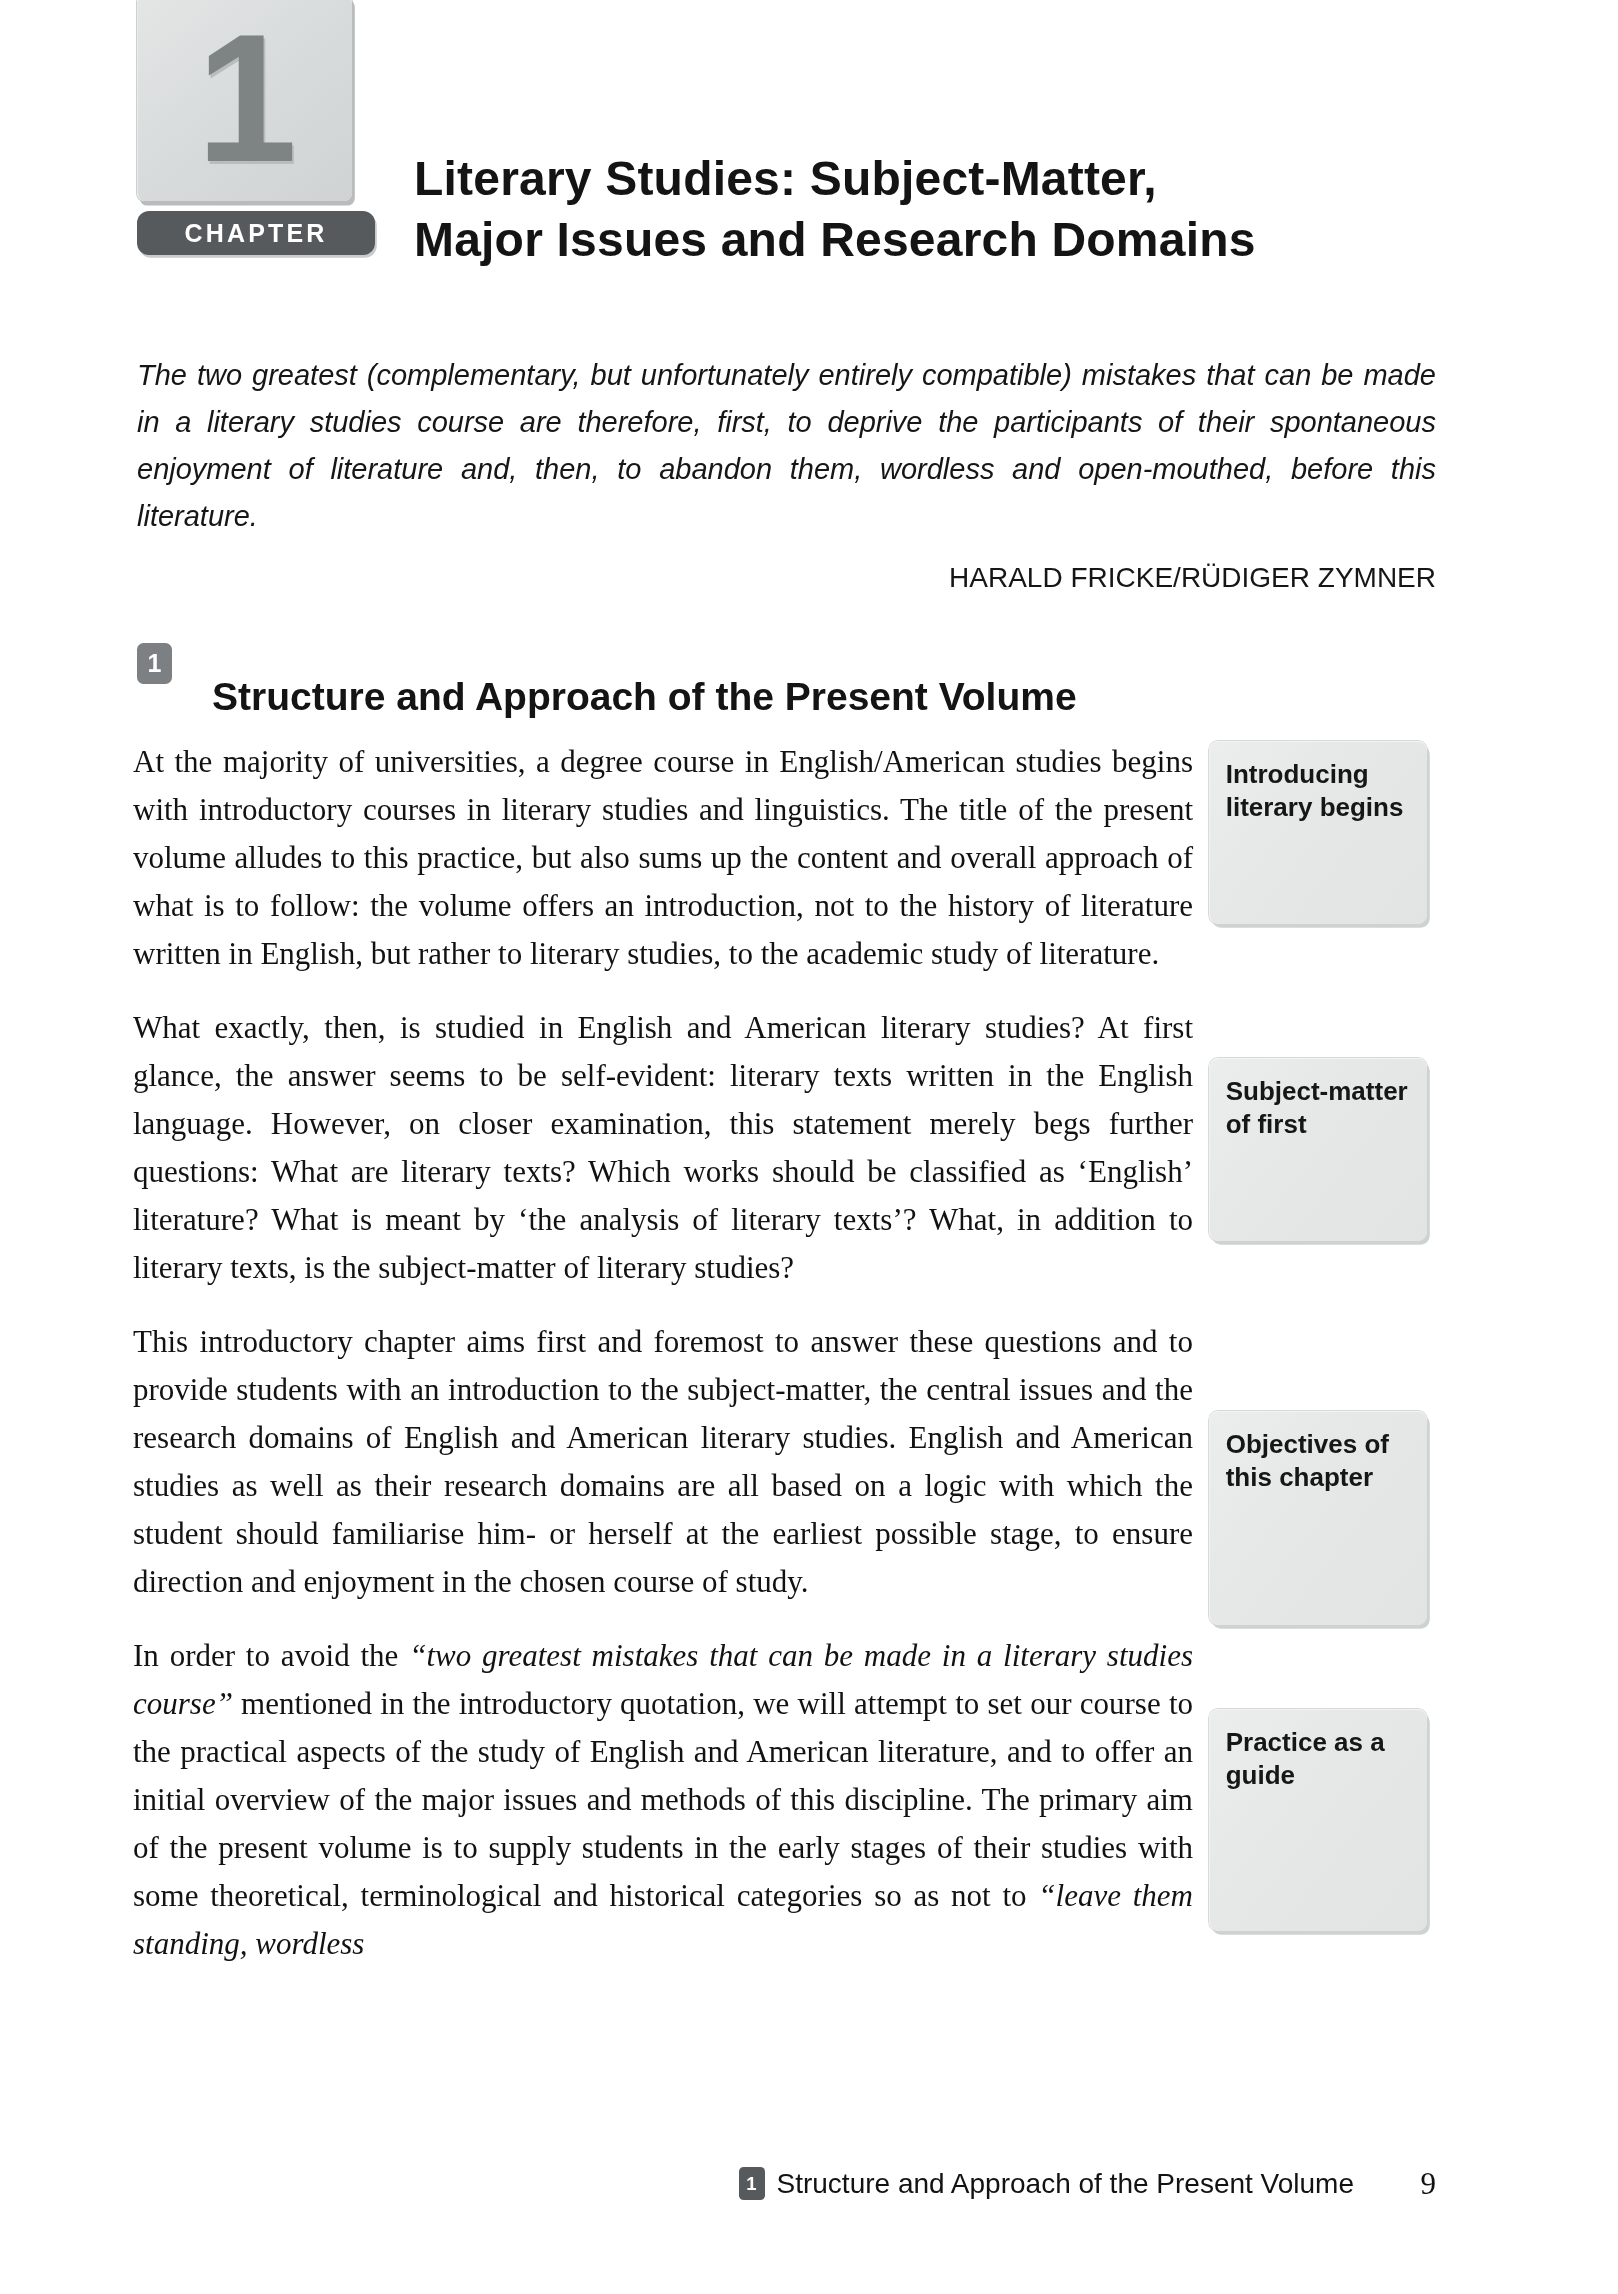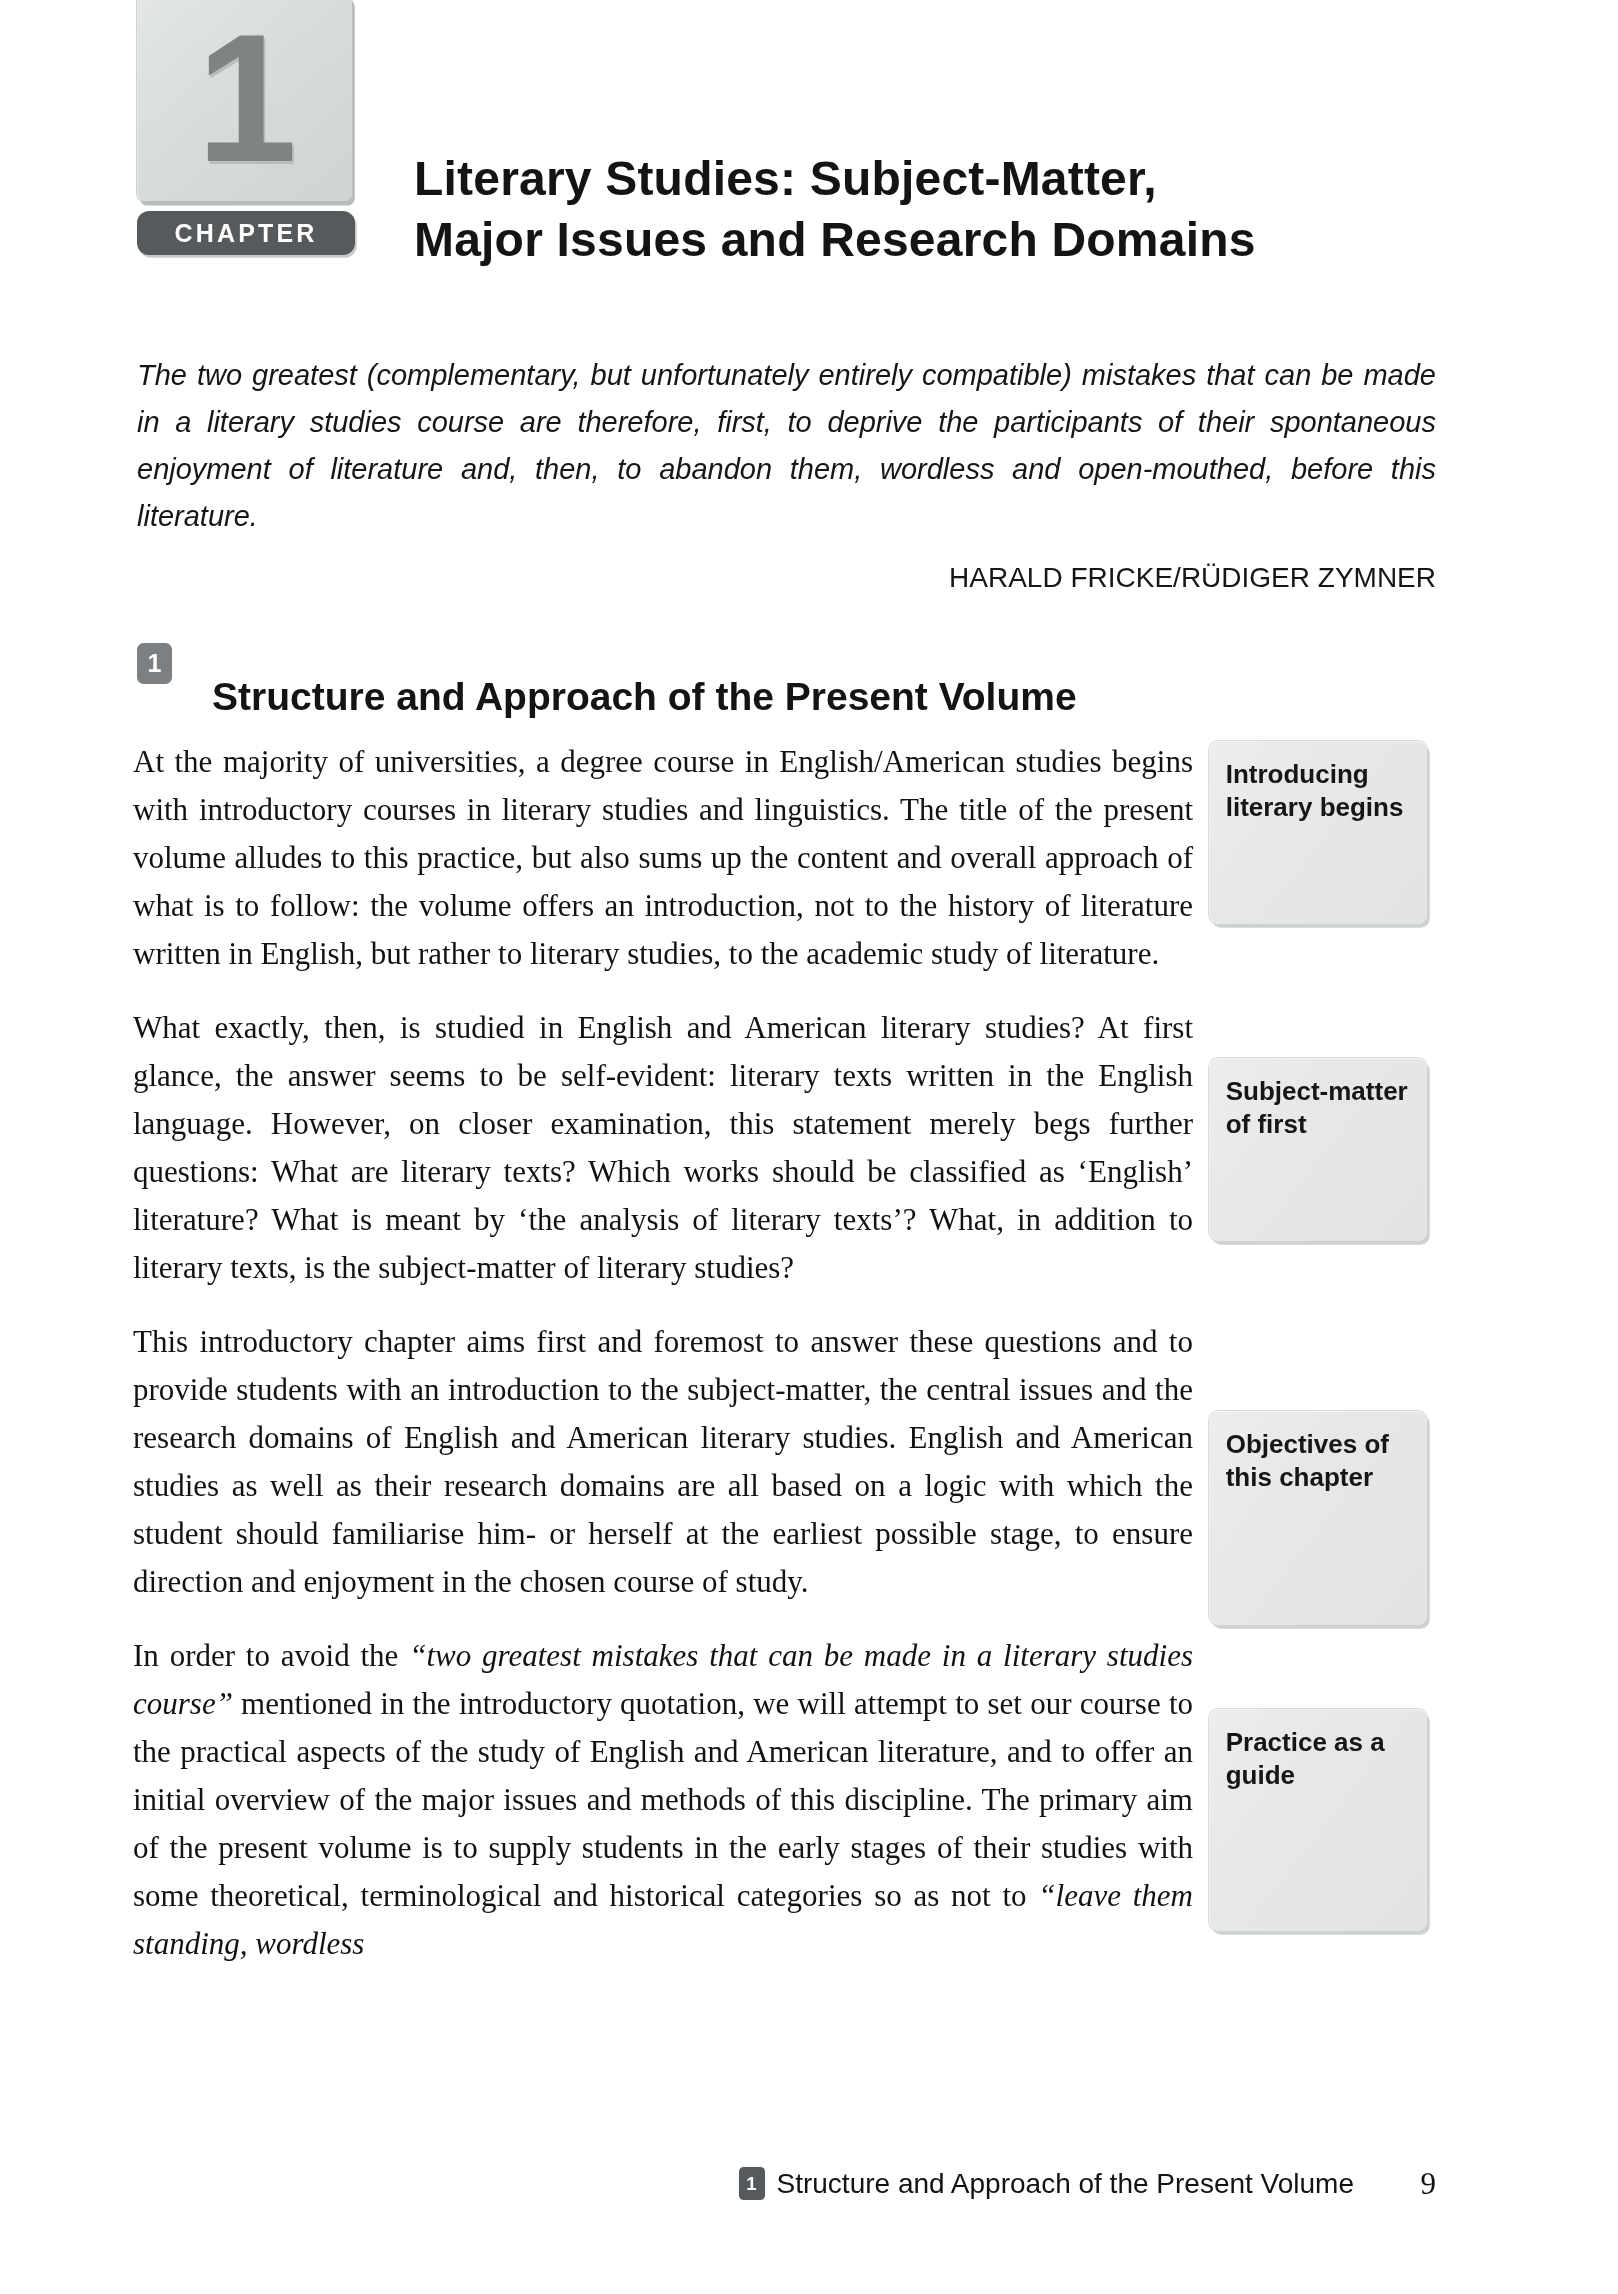--- a/index.html
+++ b/index.html
@@ -64,21 +64,21 @@
     line-height: 199px;
     color: #7e8384;
     text-shadow: 1.8px 2.8px 0 #b9bdbd;
     letter-spacing: -3.7px;
   }
 
   .chapter-badge {
     position: absolute;
     left: 0;
     top: 216px;
-    width: 218px;
+    width: 238px;
     height: 44px;
     background: #575a5c;
     border-radius: 12px;
     box-shadow: 1.8px 2.8px 0 0 #c9cccc;
   }
   .chapter-badge span {
     display: block;
     text-align: center;
     line-height: 44px;
     font-family: "Liberation Sans", sans-serif;

